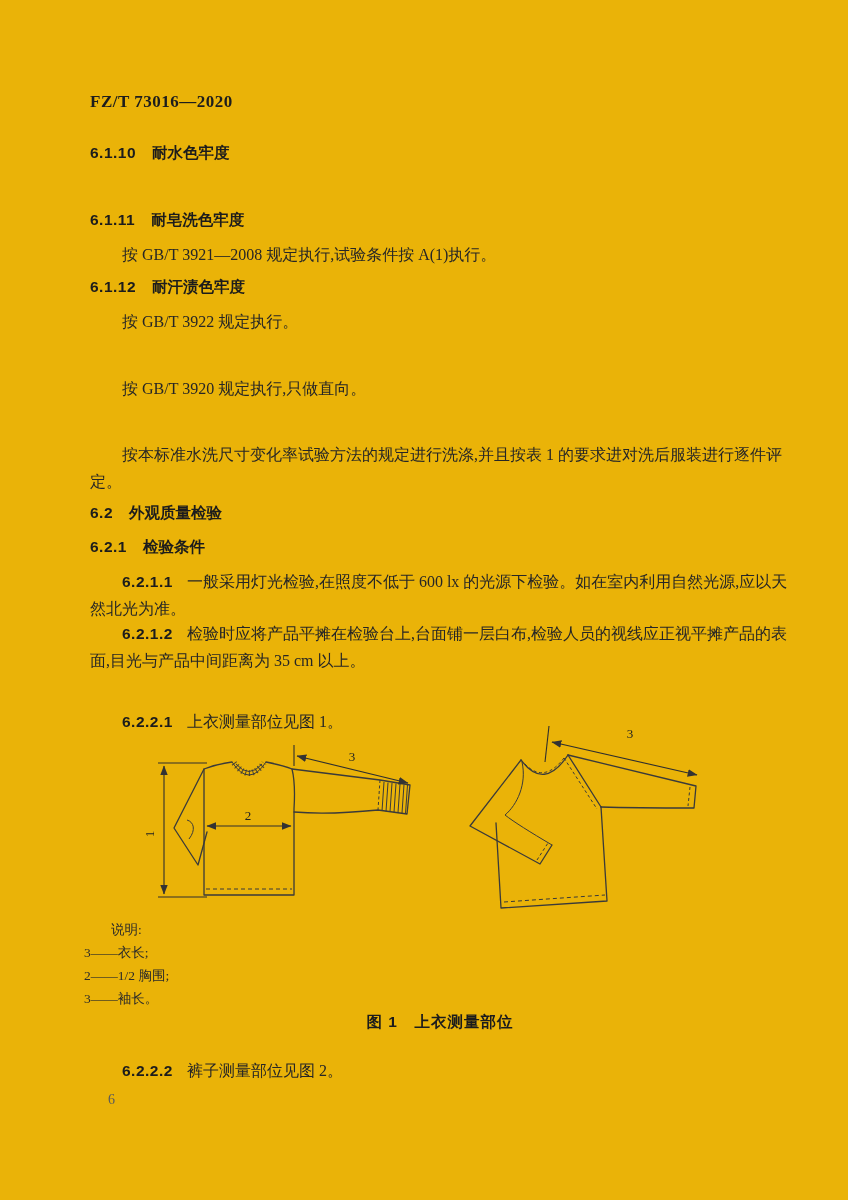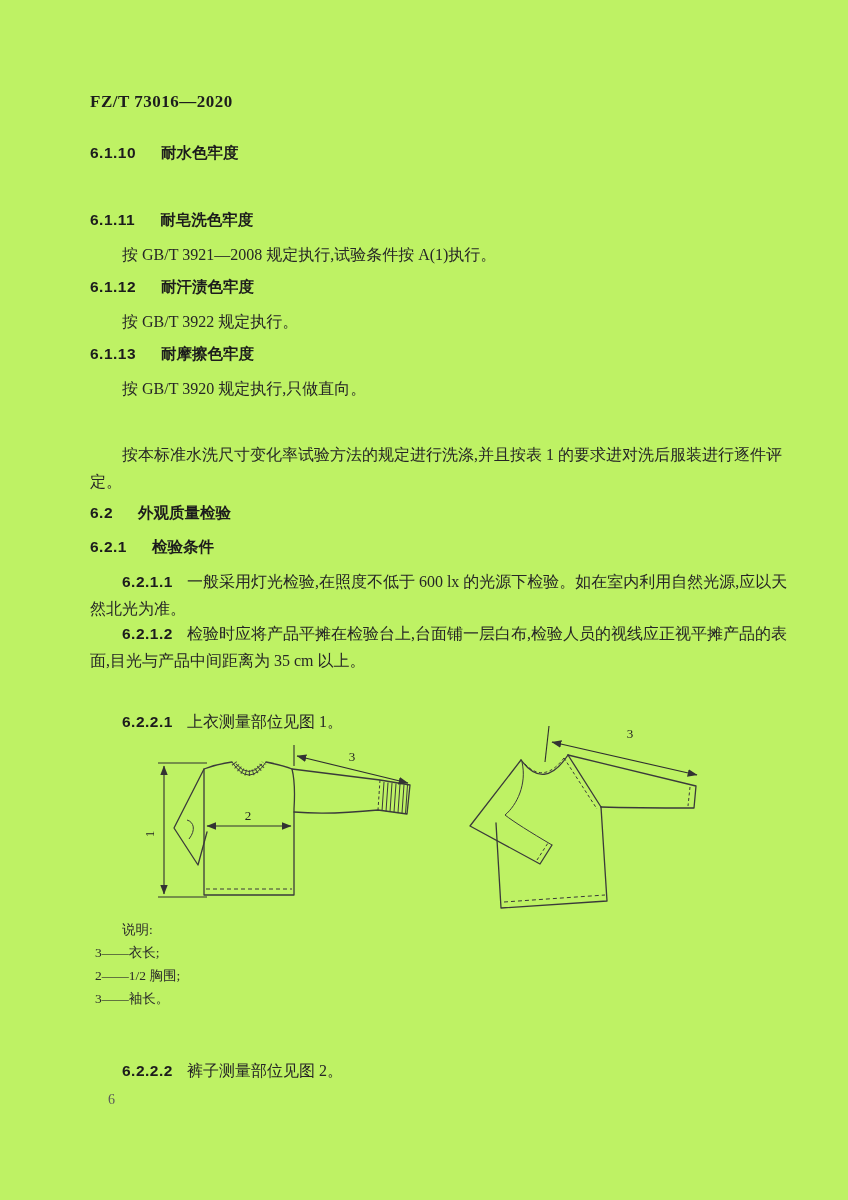--- a/index.html
+++ b/index.html
@@ -2,42 +2,42 @@
 <html><head>
 <meta charset="utf-8">
 <style>
   html,body{margin:0;padding:0;}
   body{
     width:848px;height:1200px;position:relative;overflow:hidden;
     background:#fdfdfd;
     font-family:"Liberation Serif","DejaVu Serif",serif;
     color:#262626;font-size:16px;
   }
-  .page{position:absolute;inset:0;background:#bef264;text-decoration:underline;}
+  .page{position:absolute;inset:0;background:#eab308;text-decoration:underline;}
   .abs{position:absolute;left:90px;width:700px;}
   .doc-header{
     font-family:"Liberation Serif","DejaVu Serif",serif;
     font-weight:bold;font-size:17px;letter-spacing:.5px;color:#1d1d1d;
   }
   .h{
     font-family:"Liberation Sans","DejaVu Sans",sans-serif;
     font-weight:bold;font-size:15.5px;color:#1c1c1c;
   }
-  .h .hnum{margin-right:25px;letter-spacing:.5px;}
+  .h .hnum{margin-right:16px;letter-spacing:.5px;}
   p{margin:0;}
   .bodytext{line-height:27px;}
   .indent{text-indent:32px;}
   .numpara{line-height:27px;}
   .numpara .cnum{
     font-family:"Liberation Sans","DejaVu Sans",sans-serif;
     font-weight:bold;font-size:15.5px;color:#1c1c1c;margin-right:14px;letter-spacing:.5px;margin-left:32px;
   }
   .figure{height:210px;}
   .shirt-svg{position:absolute;}
-  .legend{font-size:13.5px;line-height:23px;color:#2a2a2a;left:95px;}
+  .legend{font-size:13.5px;line-height:23px;color:#2a2a2a;left:84px;}
   .legend-title{margin-left:27px;}
   .caption{
     text-align:center;font-weight:bold;font-size:15.5px;color:#1c1c1c;
     font-family:"Liberation Sans","DejaVu Sans",sans-serif;letter-spacing:1px;
   }
   .pageno{left:108px;width:40px;font-size:14px;color:#5a5a5a;}
   svg{display:block;}
   .ln{stroke:#3a3a3a;stroke-width:1.3;fill:none;stroke-linejoin:round;stroke-linecap:round;}
   .ln-thin{stroke:#3a3a3a;stroke-width:1;fill:none;}
   .dash{stroke:#3a3a3a;stroke-width:1;fill:none;stroke-dasharray:4 3;}
@@ -61,23 +61,20 @@
   <div class="abs h" style="top:210px">
     <span class="hnum">6.1.11</span><span>耐皂洗色牢度</span>
   </div>
   <p class="abs bodytext indent" style="top:241px">按 GB/T 3921—2008 规定执行,试验条件按 A(1)执行。</p>
 
   <div class="abs h" style="top:277px">
     <span class="hnum">6.1.12</span><span>耐汗渍色牢度</span>
   </div>
   <p class="abs bodytext indent" style="top:308px">按 GB/T 3922 规定执行。</p>
 
-  <div class="abs h" style="top:344px">
-    <span class="hnum">6.1.13</span><span>耐摩擦色牢度</span>
-  </div>
   <p class="abs bodytext indent" style="top:375px">按 GB/T 3920 规定执行,只做直向。</p>
 
   <p class="abs bodytext indent" style="top:441px">按本标准水洗尺寸变化率试验方法的规定进行洗涤,并且按表 1 的要求进对洗后服装进行逐件评定。</p>
 
   <div class="abs h" style="top:503px">
     <span class="hnum">6.2</span><span>外观质量检验</span>
   </div>
 
   <div class="abs h" style="top:537px">
     <span class="hnum">6.2.1</span><span>检验条件</span>
@@ -177,20 +174,21 @@
     </svg>
   </div>
 
   <div class="abs legend" style="top:918px;width:400px">
     <div class="legend-title">说明:</div>
     <div>3——衣长;</div>
     <div>2——1/2 胸围;</div>
     <div>3——袖长。</div>
   </div>
 
+  <div class="abs caption" style="top:1012px">图 1　上衣测量部位</div>
 
   <p class="abs numpara" style="top:1057px">
     <span class="cnum">6.2.2.2</span><span>裤子测量部位见图 2。</span>
   </p>
 
   <div class="abs pageno" style="top:1092px">6</div>
 
 </div>
 
 </body></html>

